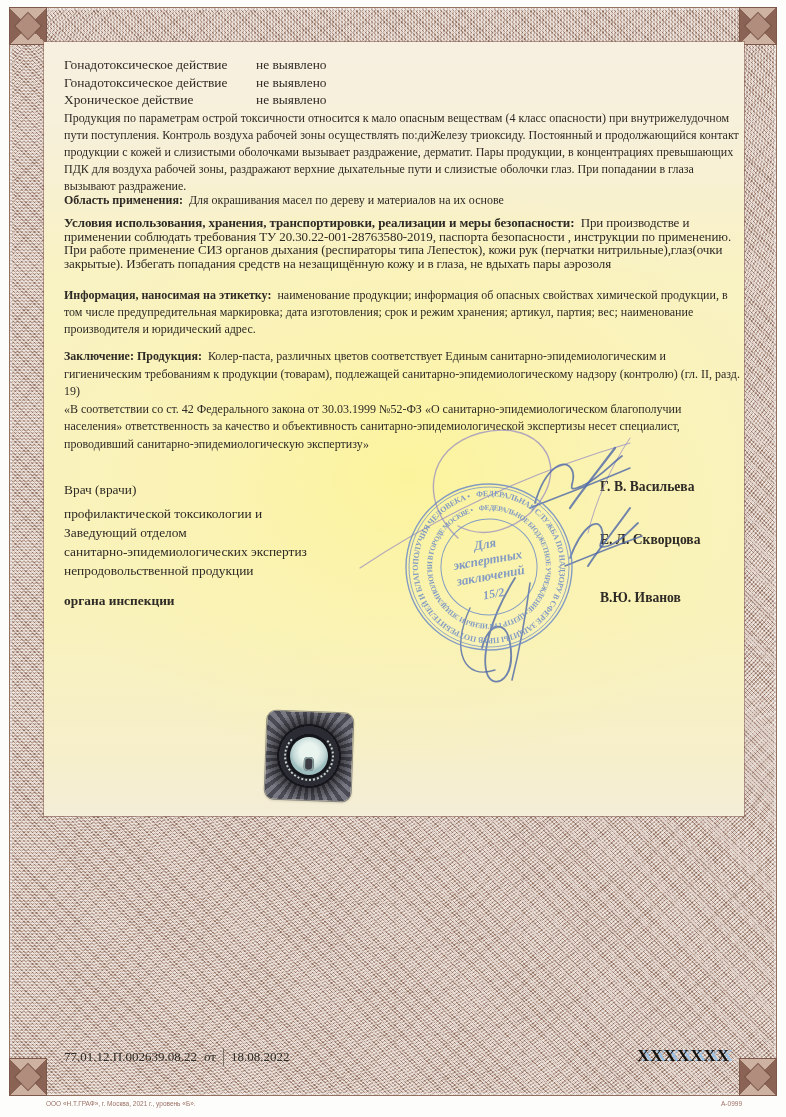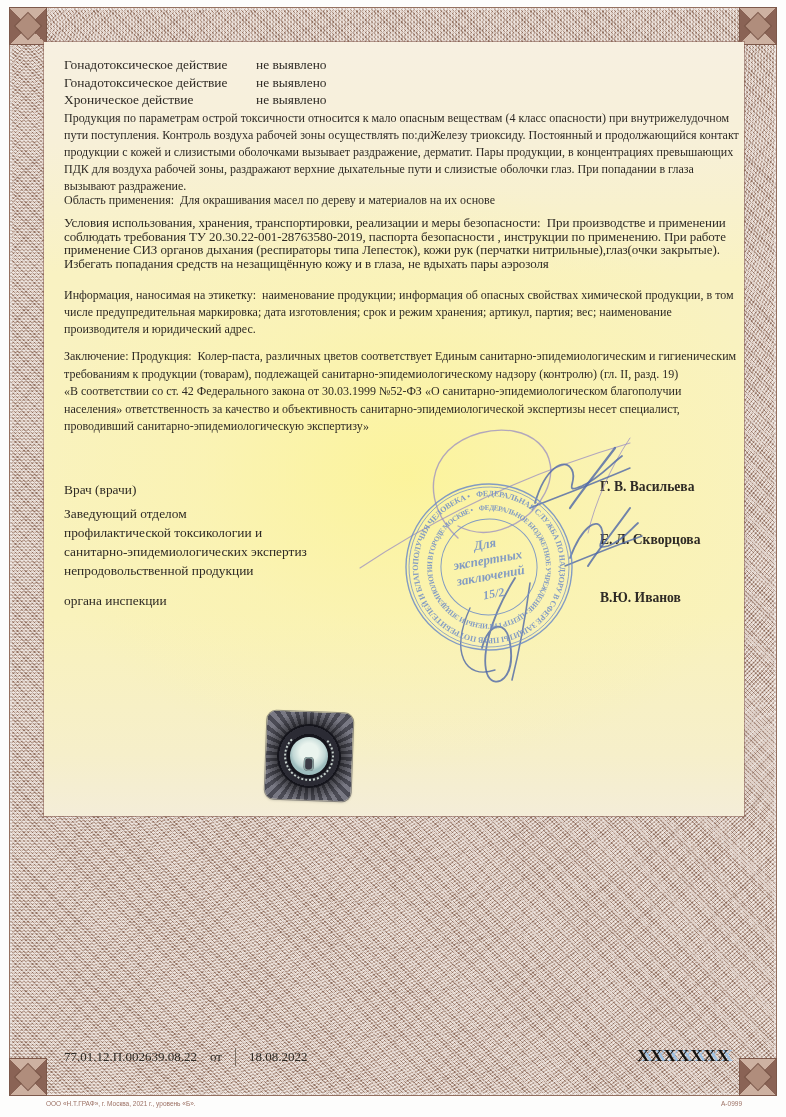--- a/index.html
+++ b/index.html
@@ -41,36 +41,36 @@
   
   .paper {
     position:absolute; left:44px; top:42px; width:700px; height:774px;
     background:
       radial-gradient(ellipse 55% 38% at 52% 56%, rgba(252,244,150,.85) 0%, rgba(252,244,165,.40) 55%, rgba(252,244,165,0) 100%),
       linear-gradient(180deg, #f7f0e1 0%, #f7f0d8 13%, #f9f2c2 30%, #f9f2bc 74%, #f6efca 92%, #f4edd8 100%);
     outline:1px solid rgba(138,99,85,.55);
   }
   .blk { position:absolute; left:20px; width:676px; }
   p.para { font-size:12px; line-height:17px; text-align:left; }
-  .b { font-weight:normal; }
+  .b { font-weight:bold; }
 
   
   .tox-row { display:flex; font-size:13.4px; line-height:17.5px; }
   .tox-label { width:192px; }
   .tox-value { }
 
   .usage p { font-size:13px; line-height:13.6px; letter-spacing:-0.1px; }
 
   
   .sig-title { font-size:13.4px; line-height:19px; }
   .sig-name  { position:absolute; font-size:13.6px; font-weight:bold; white-space:nowrap; }
 
   
   .footer { position:absolute; left:20px; right:12px; top:1004px; height:24px; font-size:13px; }
-  .cert-group { position:absolute; left:0; top:2px; display:flex; align-items:center; gap:13px; }
+  .cert-group { position:absolute; left:0; top:2px; display:flex; align-items:center; gap:7px; }
   .cert-divider { width:1px; height:18px; background:#7a6f63; }
   .page-ind { position:absolute; left:0; right:0; top:2px; text-align:center; font-size:13.5px; }
   .blank-num { position:absolute; right:2px; top:0; font-weight:bold; font-size:17px; letter-spacing:1px; }
   .blank-num .bn-ghost { position:absolute; left:4px; top:0; color:#9ec2e4; }
   .blank-num .bn-main  { position:relative; color:#14110e; }
 
   
   .print-note { position:absolute; top:1100px; font-size:6.5px; color:#9c7164; font-family:"Liberation Sans","DejaVu Sans",sans-serif; }
   .print-note.left { left:46px; }
   .print-note.right { right:44px; }
@@ -159,22 +159,22 @@
       <span>Колер-паста, различных цветов соответствует Единым санитарно-эпидемиологическим и гигиеническим требованиям к продукции (товарам), подлежащей санитарно-эпидемиологическому надзору (контролю) (гл. II, разд. 19)</span></p>
       <p class="para" style="line-height:17.5px;">«В соответствии со ст. 42 Федерального закона от 30.03.1999 №52-ФЗ «О санитарно-эпидемиологическом благополучии населения» ответственность за качество и объективность санитарно-эпидемиологической экспертизы несет специалист, проводивший санитарно-эпидемиологическую экспертизу»</p>
     </div>
 
     <div class="blk" style="top:438px;">
       <div class="sig-title">Врач (врачи)</div>
     </div>
     <div class="sig-name" style="left:556px; top:437px;">Г. В. Васильева</div>
 
     <div class="blk" style="top:462px; width:330px;">
+      <div class="sig-title">профилактической токсикологии и</div>
       <div class="sig-title">Заведующий отделом</div>
-      <div class="sig-title">профилактической токсикологии и</div>
       <div class="sig-title">санитарно-эпидемиологических экспертиз</div>
       <div class="sig-title">непродовольственной продукции</div>
     </div>
     <div class="sig-name" style="left:556px; top:490px;">Е. Л. Скворцова</div>
 
     <div class="blk" style="top:548px; width:330px;">
       <div class="sig-title b" style="line-height:22px;">органа инспекции</div>
     </div>
     <div class="sig-name" style="left:556px; top:548px;">В.Ю. Иванов</div>
 

